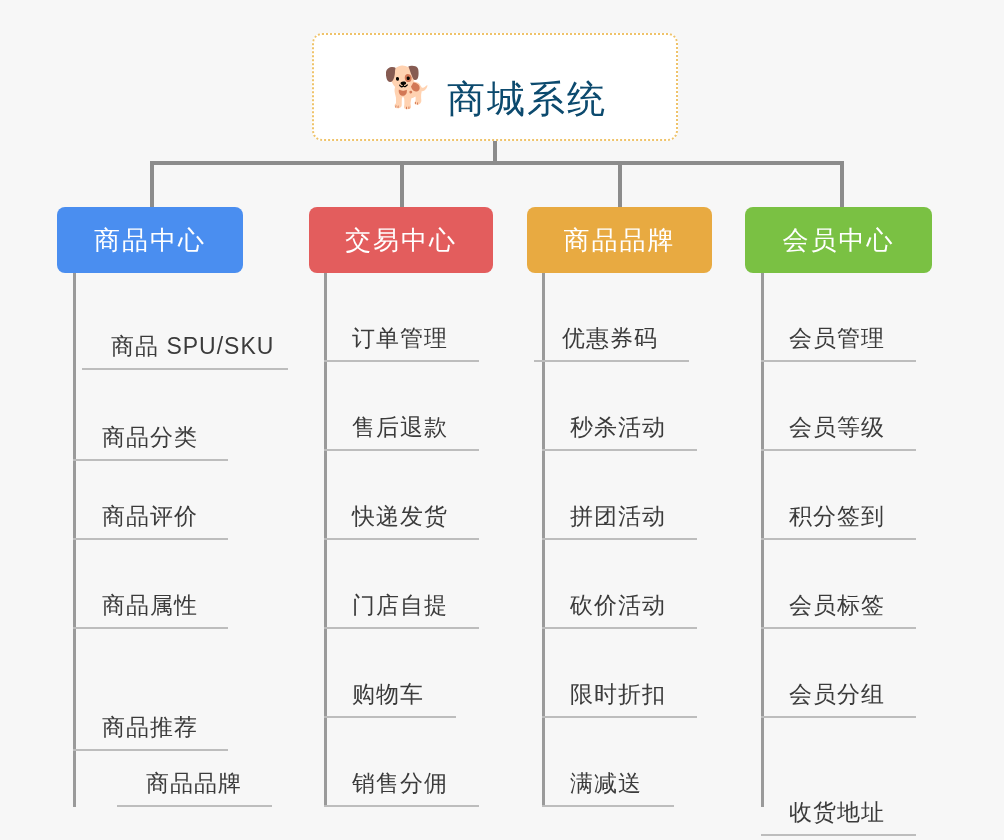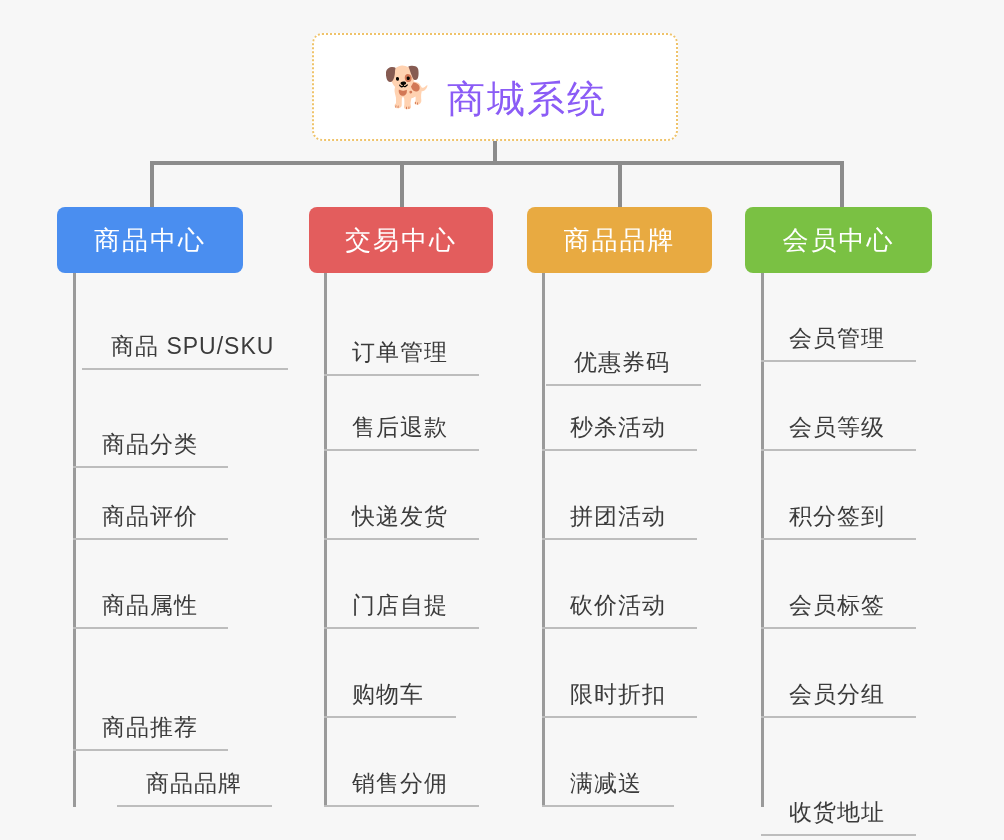--- a/index.html
+++ b/index.html
@@ -34,21 +34,21 @@
     justify-content: center;
   }
   .root-emoji {
     font-size: 40px;
     line-height: 1;
     margin-right: 14px;
     display: block;
   }
   .root-title {
     font-size: 38px;
-    color: #8b5cf6;
+    color: #0c4a6e;
     letter-spacing: 2px;
     white-space: nowrap;
     margin-top: 24px;
   }
 
   
   .conn {
     position: absolute;
     background: #8c8c8c;
   }
@@ -129,21 +129,21 @@
 <div class="column" style="left: 57px;">
       <div class="cat-header" style="width: 186px; background: rgb(74, 142, 240);">
         <span>商品中心</span>
       </div>
       <div class="leaf-stack">
         <div class="leaf-spine" style="left: 16px; height: 534px;"></div>
         <div class="leaf" style="top: 0px; left: 25px; width: 206px; margin-top: 8px;">
           <span class="leaf-label" style="left: 29px;">商品 SPU/SKU</span>
           <div class="leaf-rule" style="width: 206px;"></div>
         </div>
-        <div class="leaf" style="top: 106px; left: 16px; width: 155px; text-decoration: underline;">
+        <div class="leaf" style="top: 99px; left: 16px; width: 155px; text-decoration: underline;">
           <span class="leaf-label" style="left: 29px;">商品分类</span>
           <div class="leaf-rule" style="width: 155px;"></div>
         </div>
         <div class="leaf" style="top: 178px; left: 16px; width: 155px;">
           <span class="leaf-label" style="left: 29px;">商品评价</span>
           <div class="leaf-rule" style="width: 155px;"></div>
         </div>
         <div class="leaf" style="top: 267px; left: 16px; width: 155px;">
           <span class="leaf-label" style="left: 29px;">商品属性</span>
           <div class="leaf-rule" style="width: 155px;"></div>
@@ -157,21 +157,21 @@
           <div class="leaf-rule" style="width: 155px;"></div>
         </div>
       </div>
     </div>
     <div class="column" style="left: 309px;">
       <div class="cat-header" style="width: 184px; background: rgb(227, 93, 93);">
         <span>交易中心</span>
       </div>
       <div class="leaf-stack">
         <div class="leaf-spine" style="left: 15px; height: 534px;"></div>
-        <div class="leaf" style="top: 14px; left: 15px; width: 155px; padding-left: 17px;">
+        <div class="leaf" style="top: 0px; left: 15px; width: 155px; padding-left: 17px;">
           <span class="leaf-label" style="left: 28px;">订单管理</span>
           <div class="leaf-rule" style="width: 155px;"></div>
         </div>
         <div class="leaf" style="top: 89px; left: 15px; width: 155px;">
           <span class="leaf-label" style="left: 28px; margin-top: 48px;">售后退款</span>
           <div class="leaf-rule" style="width: 155px;"></div>
         </div>
         <div class="leaf" style="top: 178px; left: 15px; width: 155px;">
           <span class="leaf-label" style="left: 28px;">快递发货</span>
           <div class="leaf-rule" style="width: 155px;"></div>
@@ -189,21 +189,21 @@
           <div class="leaf-rule" style="width: 155px;"></div>
         </div>
       </div>
     </div>
     <div class="column" style="left: 527px;">
       <div class="cat-header" style="width: 185px; background: rgb(232, 170, 65);">
         <span>商品品牌</span>
       </div>
       <div class="leaf-stack">
         <div class="leaf-spine" style="left: 15px; height: 534px;"></div>
-        <div class="leaf" style="top: 0px; left: 19px; width: 155px; margin-top: 24px;">
+        <div class="leaf" style="top: 0px; left: 7px; width: 155px;">
           <span class="leaf-label" style="left: 28px;">优惠券码</span>
           <div class="leaf-rule" style="width: 155px;"></div>
         </div>
         <div class="leaf" style="top: 89px; left: 15px; width: 155px;">
           <span class="leaf-label" style="left: 28px;">秒杀活动</span>
           <div class="leaf-rule" style="width: 155px;"></div>
         </div>
         <div class="leaf" style="top: 178px; left: 15px; width: 155px;">
           <span class="leaf-label" style="left: 28px;">拼团活动</span>
           <div class="leaf-rule" style="width: 155px;"></div>

